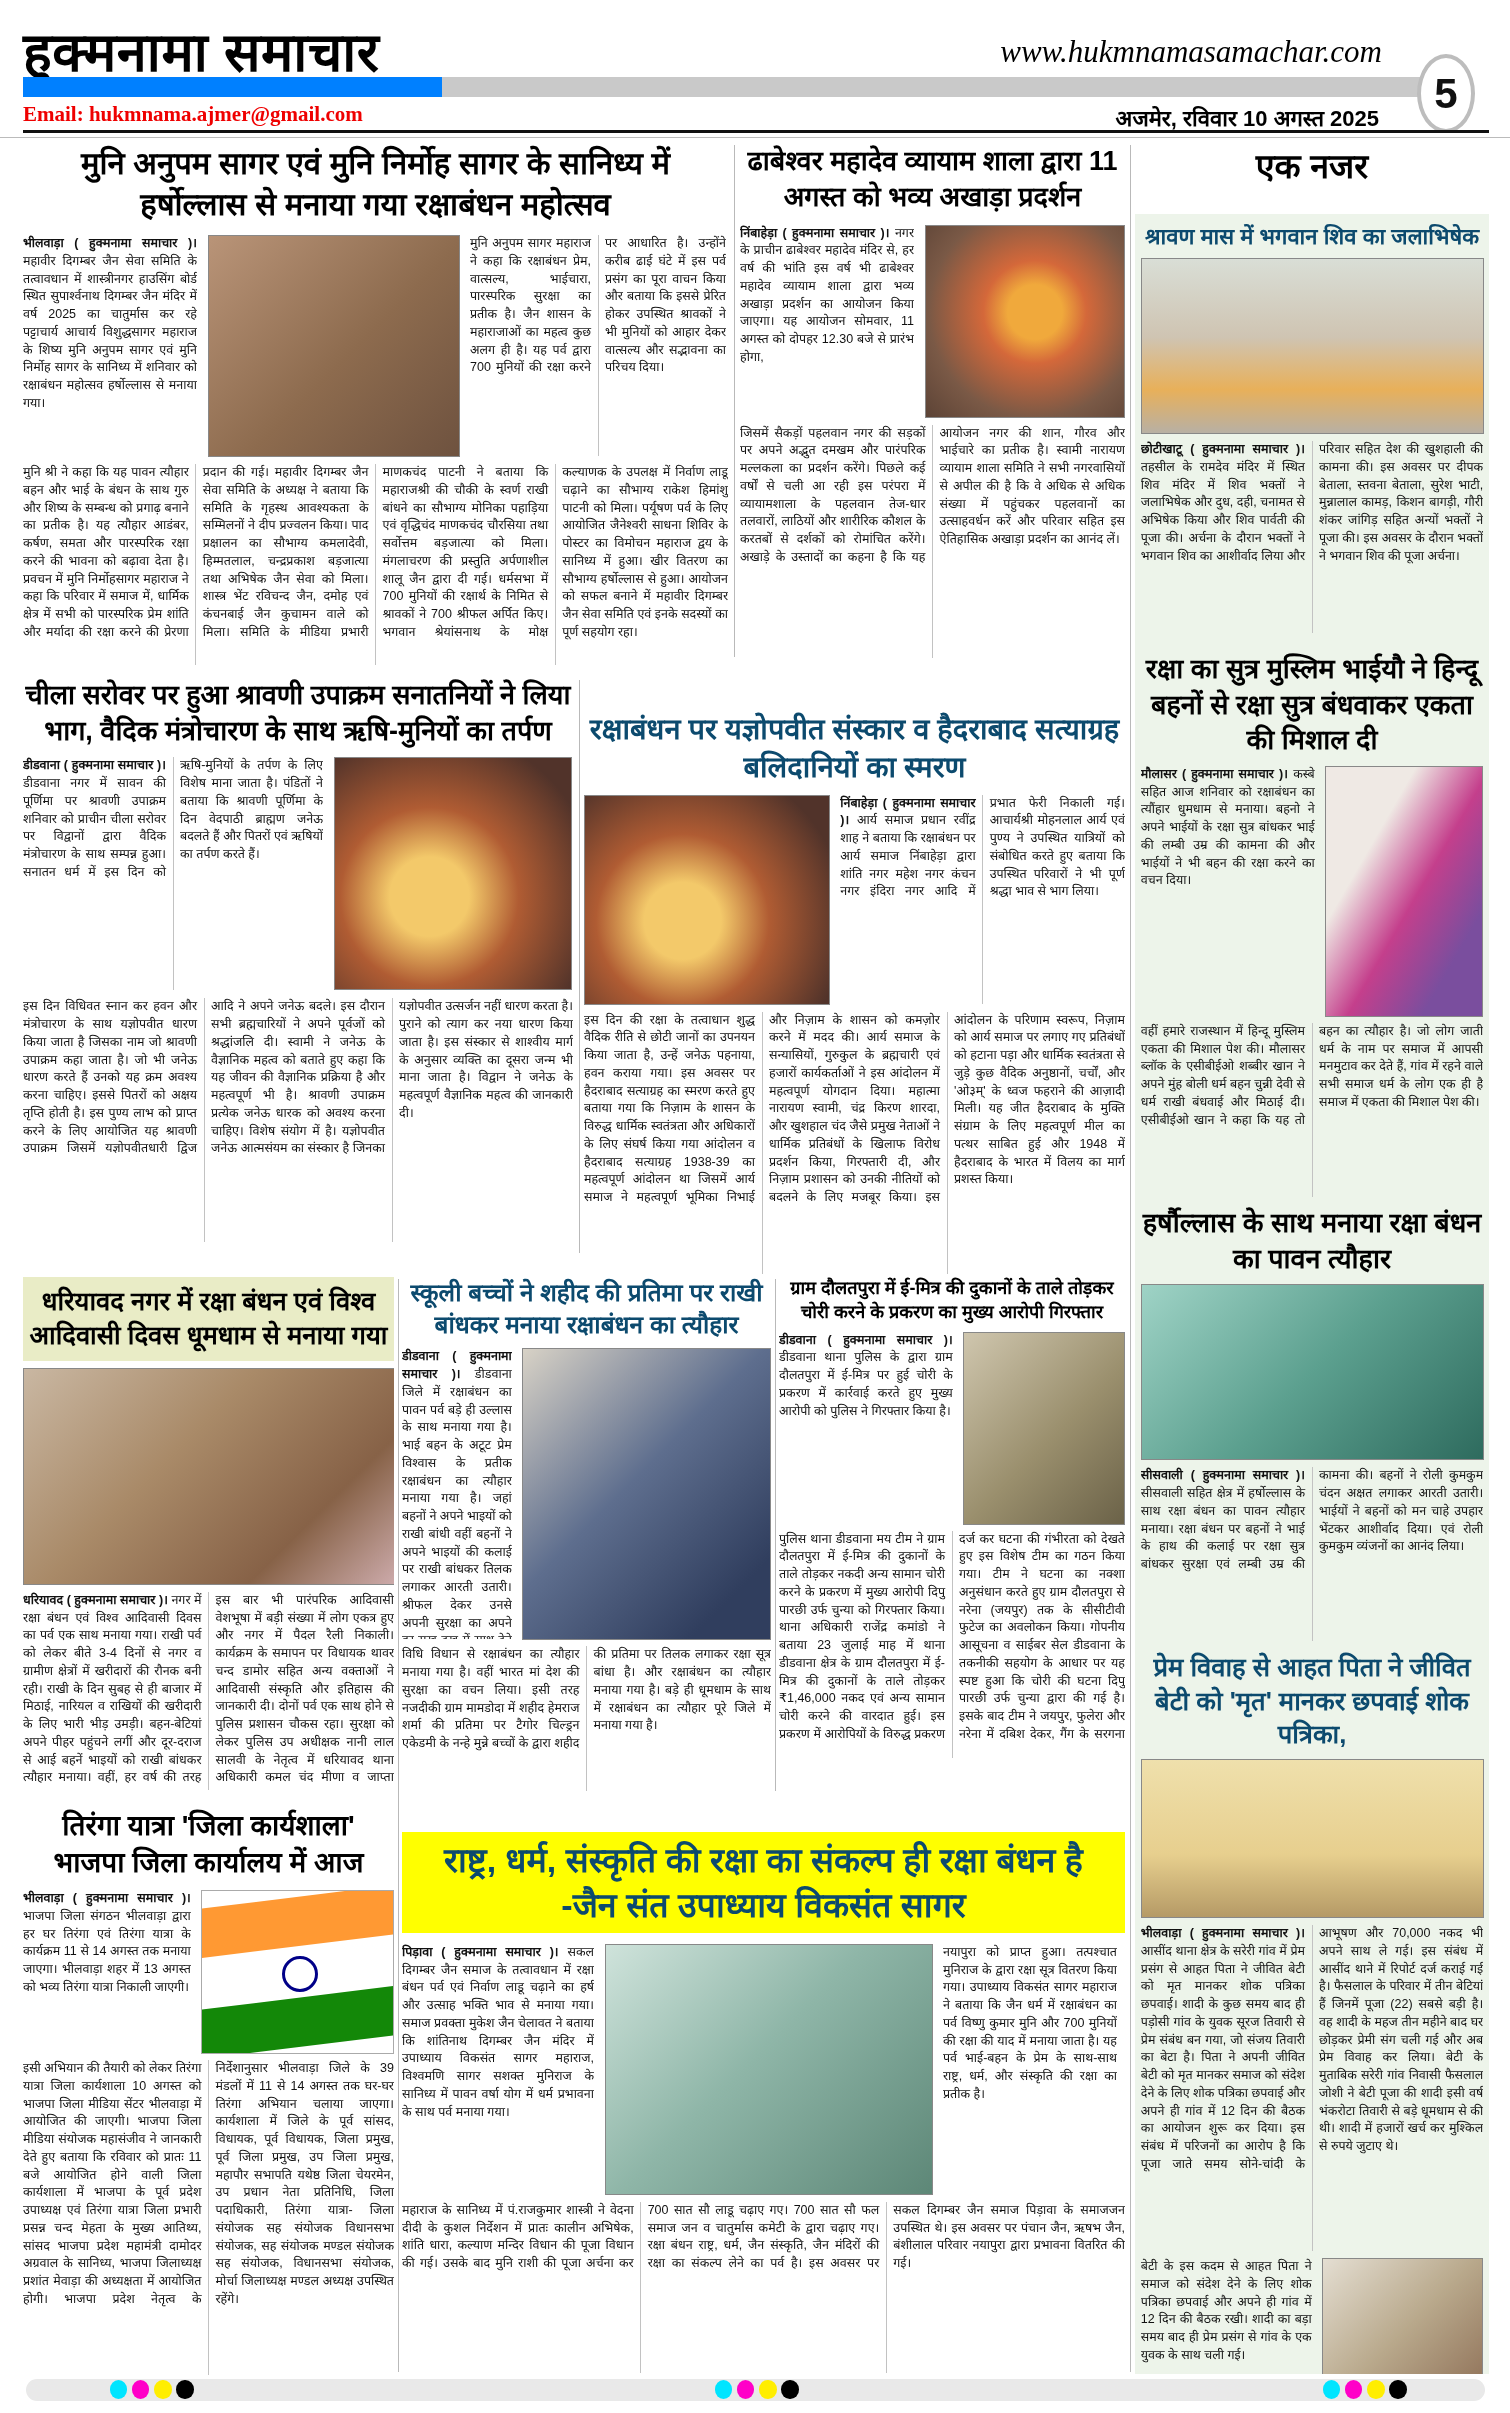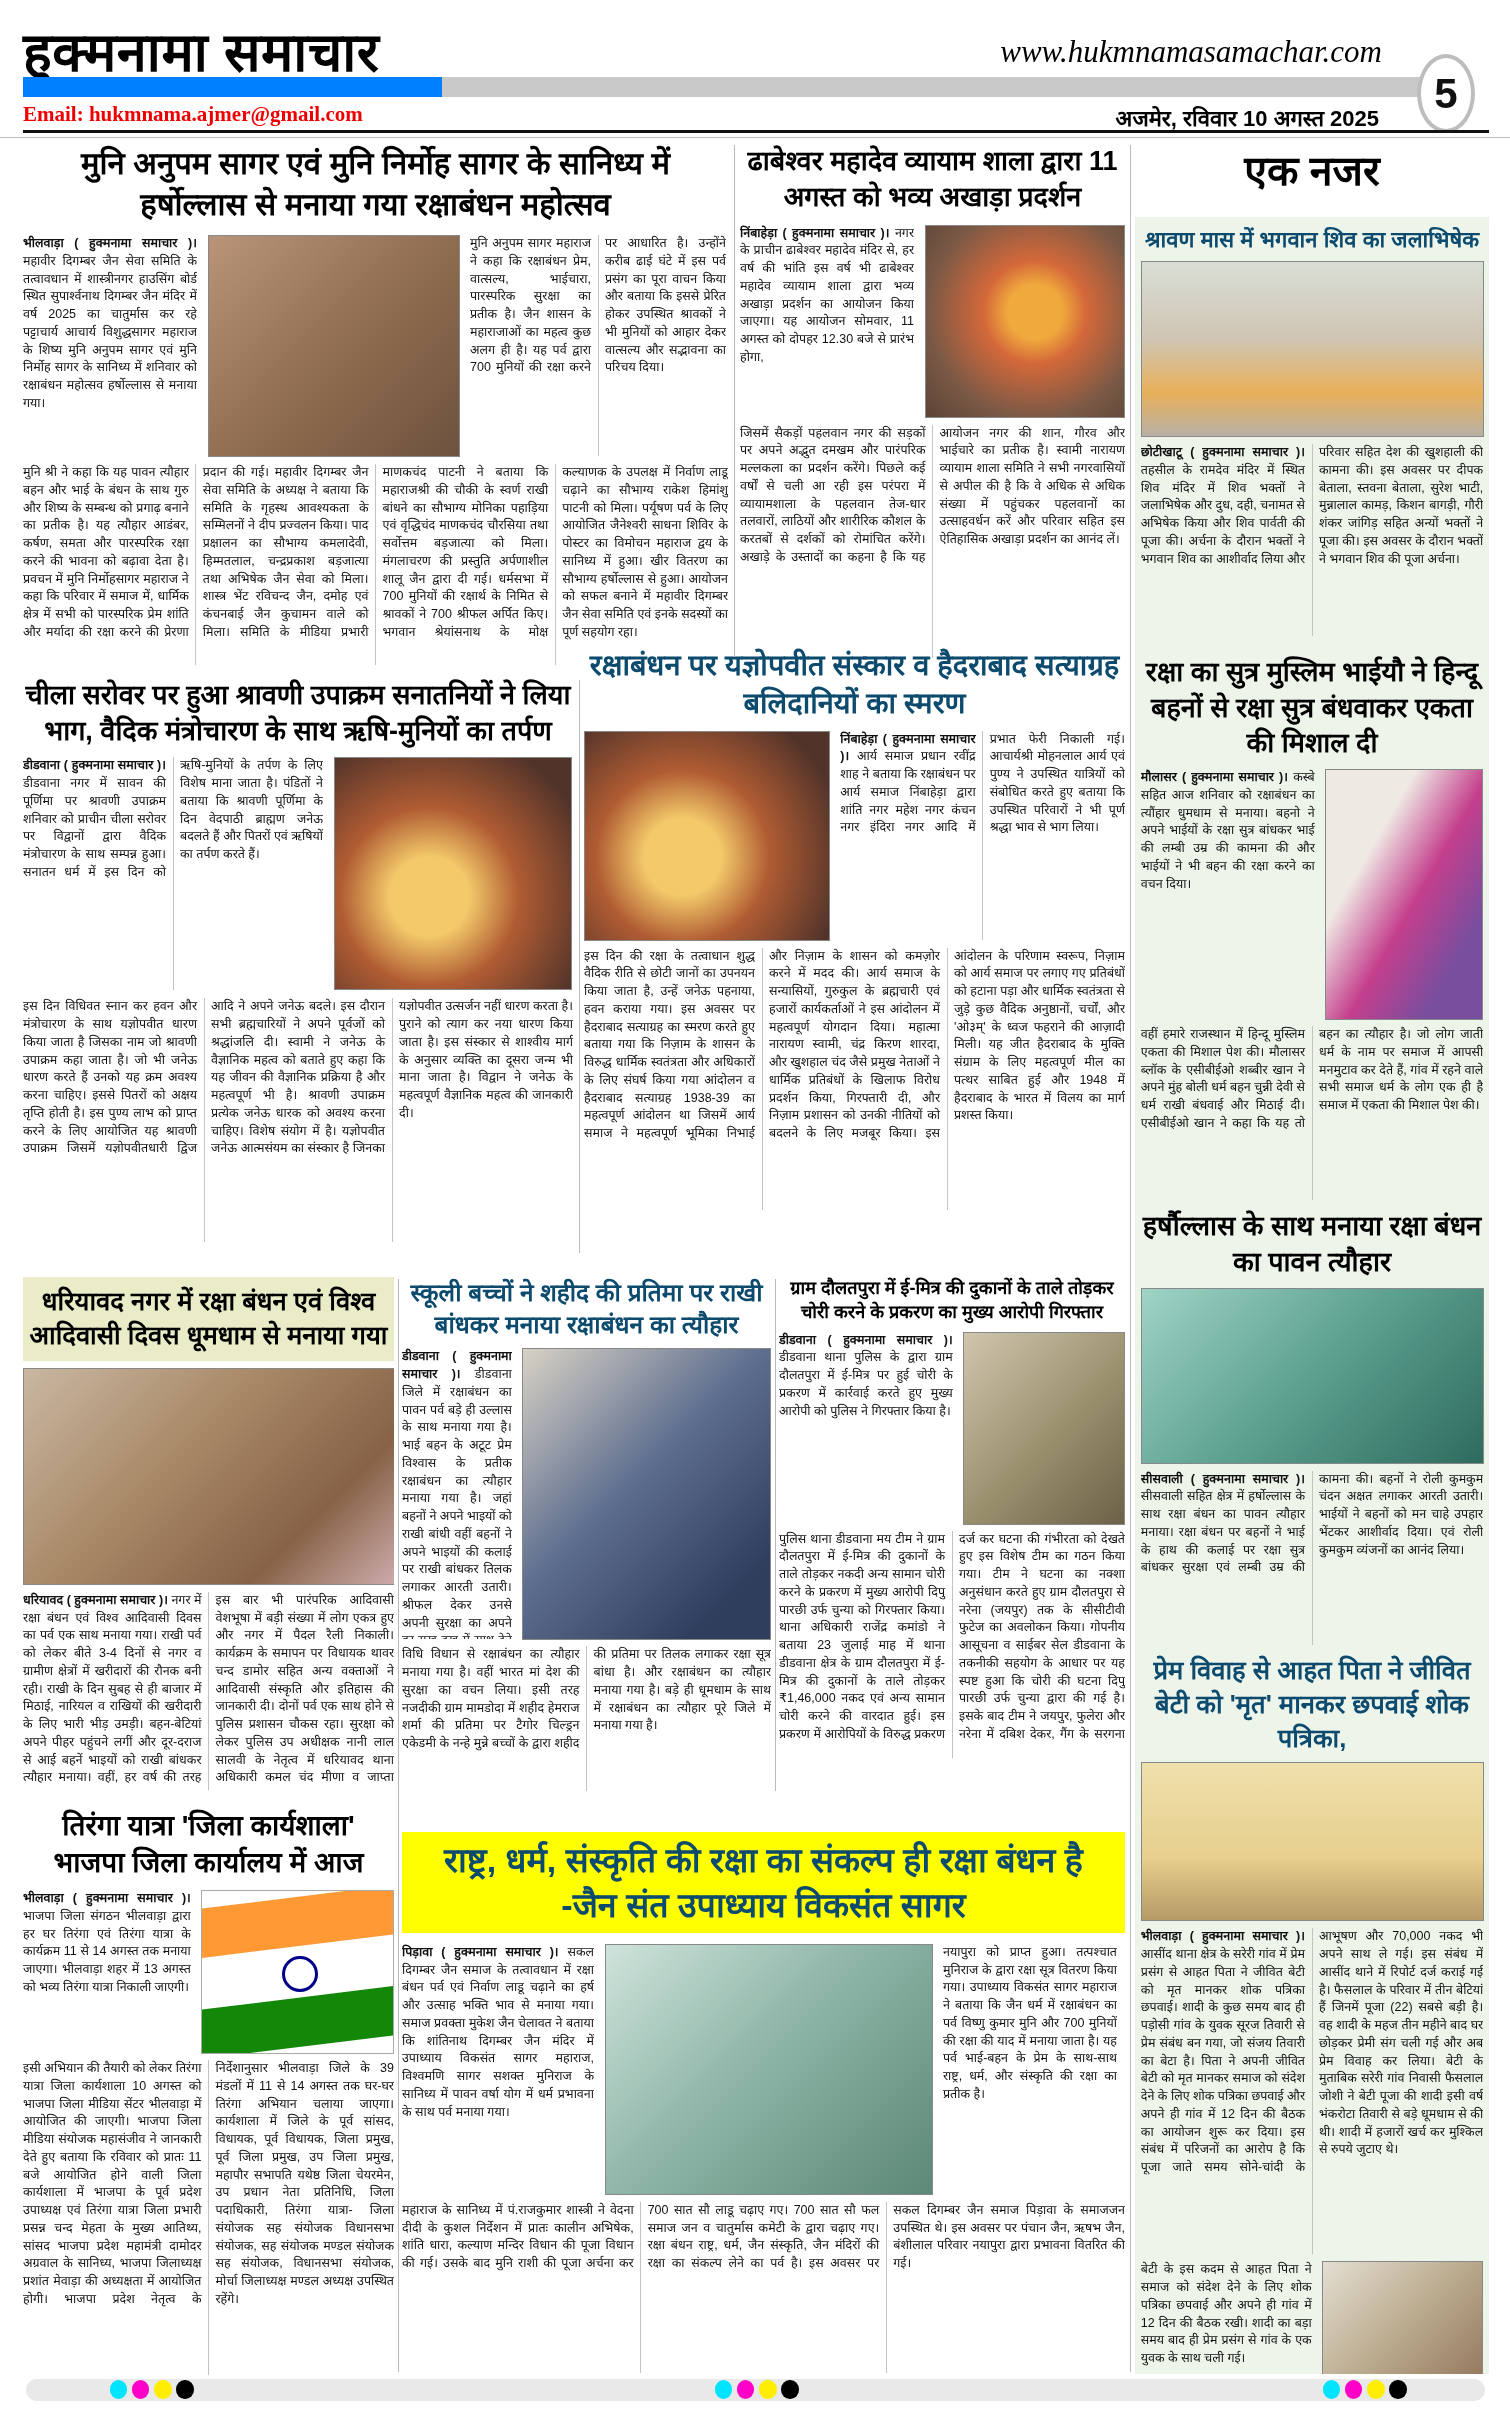--- a/index.html
+++ b/index.html
@@ -99,21 +99,21 @@
     <div class="row" style="height:233px;">
       <div class="body cols-2" style="width:300px;height:233px;">
         <span class="dateline">डीडवाना ( हुक्मनामा समाचार )।</span>
         <span>डीडवाना नगर में सावन की पूर्णिमा पर श्रावणी उपाक्रम शनिवार को प्राचीन चीला सरोवर पर विद्वानों द्वारा वैदिक मंत्रोचारण के साथ सम्पन्न हुआ। सनातन धर्म में इस दिन को ऋषि-मुनियों के तर्पण के लिए विशेष माना जाता है। पंडितों ने बताया कि श्रावणी पूर्णिमा के दिन वेदपाठी ब्राह्मण जनेऊ बदलते हैं और पितरों एवं ऋषियों का तर्पण करते हैं।</span>
       </div>
       <div class="photo ph-havan" style="width:236px;height:231px;"></div>
     </div>
     <div class="body cols-3" style="margin-top:8.1px;height:244px;">इस दिन विधिवत स्नान कर हवन और मंत्रोचारण के साथ यज्ञोपवीत धारण किया जाता है जिसका नाम जो श्रावणी उपाक्रम कहा जाता है। जो भी जनेऊ धारण करते हैं उनको यह क्रम अवश्य करना चाहिए। इससे पितरों को अक्षय तृप्ति होती है। इस पुण्य लाभ को प्राप्त करने के लिए आयोजित यह श्रावणी उपाक्रम जिसमें यज्ञोपवीतधारी द्विज आदि ने अपने जनेऊ बदले। इस दौरान सभी ब्रह्मचारियों ने अपने पूर्वजों को श्रद्धांजलि दी। स्वामी ने जनेऊ के वैज्ञानिक महत्व को बताते हुए कहा कि यह जीवन की वैज्ञानिक प्रक्रिया है और महत्वपूर्ण भी है। श्रावणी उपाक्रम प्रत्येक जनेऊ धारक को अवश्य करना चाहिए। विशेष संयोग में है। यज्ञोपवीत जनेऊ आत्मसंयम का संस्कार है जिनका यज्ञोपवीत उत्सर्जन नहीं धारण करता है। पुराने को त्याग कर नया धारण किया जाता है। इस संस्कार से शाश्वीय मार्ग के अनुसार व्यक्ति का दूसरा जन्म भी माना जाता है। विद्वान ने जनेऊ के महत्वपूर्ण वैज्ञानिक महत्व की जानकारी दी।</div>
   </div>
 
-  <div class="abs" style="left:584px;top:646px;width:541px;height:582px;overflow:hidden;">
+  <div class="abs" style="left:584px;top:710px;width:541px;height:582px;overflow:hidden;">
     <h2 class="hl hl-red" style="font-size:29px;margin:0 2.3px 8.1px;">रक्षाबंधन पर यज्ञोपवीत संस्कार व हैदराबाद सत्याग्रह बलिदानियों का स्मरण</h2>
     <div class="row" style="height:209px;">
       <div class="photo ph-havan" style="width:244px;height:208px;"></div>
       <div class="body cols-2" style="width:285px;height:209px;">
         <span class="dateline">निंबाहेड़ा ( हुक्मनामा समाचार )।</span>
         <span>आर्य समाज प्रधान रवींद्र शाह ने बताया कि रक्षाबंधन पर आर्य समाज निंबाहेड़ा द्वारा शांति नगर महेश नगर कंचन नगर इंदिरा नगर आदि में प्रभात फेरी निकाली गई। आचार्यश्री मोहनलाल आर्य एवं पुण्य ने उपस्थित यात्रियों को संबोधित करते हुए बताया कि उपस्थित परिवारों ने भी पूर्ण श्रद्धा भाव से भाग लिया।</span>
       </div>
     </div>
     <div class="body cols-3" style="margin-top:8.1px;height:262px;">इस दिन की रक्षा के तत्वाधान शुद्ध वैदिक रीति से छोटी जानों का उपनयन किया जाता है, उन्हें जनेऊ पहनाया, हवन कराया गया। इस अवसर पर हैदराबाद सत्याग्रह का स्मरण करते हुए बताया गया कि निज़ाम के शासन के विरुद्ध धार्मिक स्वतंत्रता और अधिकारों के लिए संघर्ष किया गया आंदोलन व हैदराबाद सत्याग्रह 1938-39 का महत्वपूर्ण आंदोलन था जिसमें आर्य समाज ने महत्वपूर्ण भूमिका निभाई और निज़ाम के शासन को कमज़ोर करने में मदद की। आर्य समाज के सन्यासियों, गुरुकुल के ब्रह्मचारी एवं हजारों कार्यकर्ताओं ने इस आंदोलन में महत्वपूर्ण योगदान दिया। महात्मा नारायण स्वामी, चंद्र किरण शारदा, और खुशहाल चंद जैसे प्रमुख नेताओं ने धार्मिक प्रतिबंधों के खिलाफ विरोध प्रदर्शन किया, गिरफ्तारी दी, और निज़ाम प्रशासन को उनकी नीतियों को बदलने के लिए मजबूर किया। इस आंदोलन के परिणाम स्वरूप, निज़ाम को आर्य समाज पर लगाए गए प्रतिबंधों को हटाना पड़ा और धार्मिक स्वतंत्रता से जुड़े कुछ वैदिक अनुष्ठानों, चर्चों, और 'ओ३म्' के ध्वज फहराने की आज़ादी मिली। यह जीत हैदराबाद के मुक्ति संग्राम के लिए महत्वपूर्ण मील का पत्थर साबित हुई और 1948 में हैदराबाद के भारत में विलय का मार्ग प्रशस्त किया।</div>
   </div>
@@ -181,21 +181,21 @@
     <div class="body cols-3" style="margin-top:8.1px;height:174px;">महाराज के सानिध्य में पं.राजकुमार शास्त्री ने वेदना दीदी के कुशल निर्देशन में प्रातः कालीन अभिषेक, शांति धारा, कल्याण मन्दिर विधान की पूजा विधान की गई। उसके बाद मुनि राशी की पूजा अर्चना कर 700 सात सौ लाडू चढ़ाए गए। 700 सात सौ फल समाज जन व चातुर्मास कमेटी के द्वारा चढ़ाए गए। रक्षा बंधन राष्ट्र, धर्म, जैन संस्कृति, जैन मंदिरों की रक्षा का संकल्प लेने का पर्व है। इस अवसर पर सकल दिगम्बर जैन समाज पिड़ावा के समाजजन उपस्थित थे। इस अवसर पर पंचान जैन, ऋषभ जैन, बंशीलाल परिवार नयापुरा द्वारा प्रभावना वितरित की गई।</div>
   </div>
 
   <div class="sep-v" style="left:734px;top:145px;height:512px;"></div>
   <div class="sep-v" style="left:579px;top:680px;height:573px;"></div>
   <div class="sep-v" style="left:398px;top:1279px;height:1093px;"></div>
   <div class="sep-v" style="left:775px;top:1279px;height:512px;"></div>
   <div class="sep-v" style="left:1130px;top:145px;height:2227px;"></div>
 
   <div class="abs" style="left:1135px;top:144px;width:354px;height:2230px;overflow:hidden;">
-    <h2 class="hl" style="font-size:41px;margin:0 0 19px;">एक नजर</h2>
+    <h2 class="hl" style="font-size:34px;margin:0 0 25px;">एक नजर</h2>
     <div class="mint" style="padding:5.8px 5.8px 9.3px;height:2175px;box-sizing:border-box;">
 
       <div>
         <h3 class="hl hl-red" style="font-size:22px;margin:2.3px 0 7px;">श्रावण मास में भगवान शिव का जलाभिषेक</h3>
         <div class="photo ph-temple" style="width:341px;height:174px;"></div>
         <div class="body cols-2" style="margin-top:7px;height:192px;">
           <span class="dateline">छोटीखाटू ( हुक्मनामा समाचार )।</span>
           <span>तहसील के रामदेव मंदिर में स्थित शिव मंदिर में शिव भक्तों ने जलाभिषेक और दुध, दही, चनामत से अभिषेक किया और शिव पार्वती की पूजा की। अर्चना के दौरान भक्तों ने भगवान शिव का आशीर्वाद लिया और परिवार सहित देश की खुशहाली की कामना की। इस अवसर पर दीपक बेताला, स्तवना बेताला, सुरेश भाटी, मुन्नालाल कामड़, किशन बागड़ी, गौरी शंकर जांगिड़ सहित अन्यों भक्तों ने पूजा की। इस अवसर के दौरान भक्तों ने भगवान शिव की पूजा अर्चना।</span>
         </div>
       </div>

